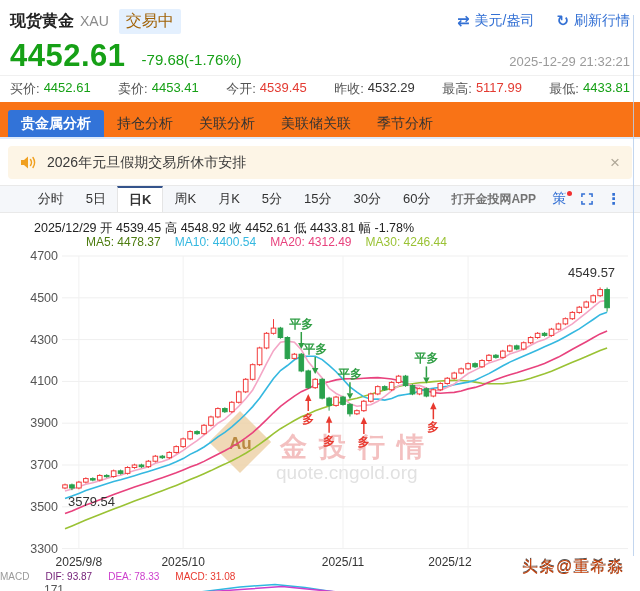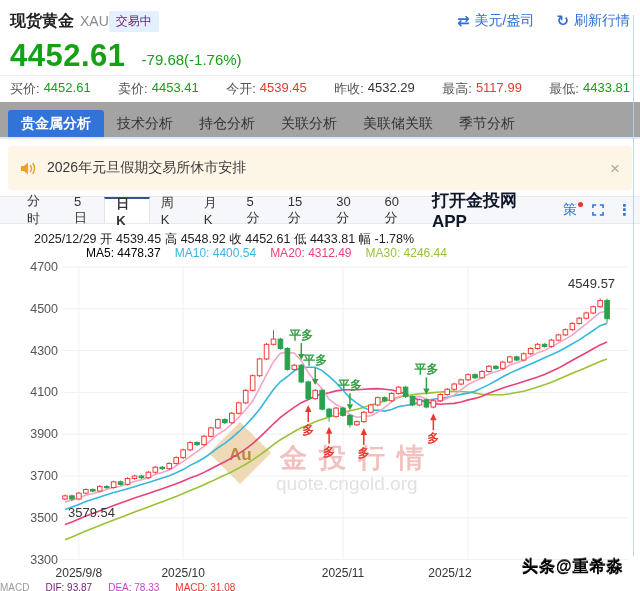--- a/index.html
+++ b/index.html
@@ -6,67 +6,67 @@
   html,body { margin:0; padding:0; }
   body {
     width:640px; height:591px; overflow:hidden; position:relative;
     background:#fff; font-family:"Liberation Sans","DejaVu Sans",sans-serif; color:#333;
   }
   
   .header { padding:10px 10px 0 10px; height:76px; border-bottom:1px solid #f0f0f0; position:relative; }
   .h-row1 { display:flex; align-items:center; height:22px; }
   .h-title { font-size:16px; font-weight:bold; color:#222; }
   .h-sym { font-size:14px; color:#8a8a8a; margin-left:6px; }
-  .h-badge { font-size:12px; color:#701a75; background:#e4f0fe; padding:2px 7px; border-radius:2px; }
+  .h-badge { margin-left:10px; font-size:16px; color:#a16207; background:#e4f0fe; padding:2px 7px; border-radius:2px; }
   .h-right { margin-left:auto; display:flex; align-items:center; gap:22px; }
   .h-link { font-size:14px; color:#3370d4; display:flex; align-items:center; gap:5px; cursor:pointer; }
   .h-icon { font-size:15px; font-weight:bold; color:#3370d4; }
   .h-row2 { display:flex; align-items:flex-end; margin-top:8px; }
   .h-price { font-size:31px; font-weight:bold; color:#16a016; line-height:1; letter-spacing:0.5px; }
   .h-change { font-size:15px; color:#16a016; margin-left:16px; margin-bottom:3px; }
   .h-time { margin-left:auto; font-size:13px; color:#9a9a9a; margin-bottom:2px; }
   
   .quote-row { display:flex; align-items:center; padding:0 10px; height:26px; font-size:13px; }
   .qf { display:flex; margin-right:auto; }
   .qf:last-child { margin-right:0; }
   .ql { color:#555; margin-right:4px; }
   .green { color:#16a016; } .red { color:#e33b32; } .dark { color:#333; }
   
-  .nav { display:flex; align-items:stretch; padding:8px 8px 0 8px; height:37px; background:#a3a3a3; border-bottom:2px solid #ddeafb; }
+  .nav { display:flex; align-items:stretch; padding:8px 8px 0 8px; height:37px; background:#f97316; border-bottom:2px solid #ddeafb; }
   .nav-tab { font-size:14px; color:#333; padding:5px 13px; cursor:pointer; display:flex; align-items:center; }
   .nav-tab.active { background:#3273d8; color:#fff; border-radius:3px 3px 0 0; font-weight:bold; }
   
-  .banner { margin:7px 8px 6px 8px; height:44px; background:#fdf5e6; border-radius:4px; display:flex; align-items:center; padding:0 12px; }
+  .banner { margin:7px 8px 6px 8px; height:33px; background:#fdf5e6; border-radius:4px; display:flex; align-items:center; padding:0 12px; }
   .banner-text { font-size:14px; color:#3a3a3a; margin-left:10px; }
   .banner-close { margin-left:auto; color:#b0a898; font-size:17px; cursor:pointer; line-height:1; }
   
   .toolbar { height:28px; background:#f5f7fa; border-top:1px solid #e9e9e9; border-bottom:1px solid #e9e9e9; display:flex; align-items:stretch; padding-left:16px; font-size:13px; color:#333;justify-content:center; }
   .tb-item { display:flex; align-items:center; padding:0 11px; cursor:pointer; }
   .tb-item.active { background:#fff; border-top:2px solid #34538b; border-left:1px solid #e5e5e5; border-right:1px solid #e5e5e5; font-weight:bold; }
-  .tb-app { display:flex; align-items:center; color:#0f172a; font-weight:bold; font-size:17px; padding:0 10px; cursor:pointer; }
+  .tb-app { display:flex; align-items:center; color:#737373; font-weight:bold; font-size:12px; padding:0 10px; cursor:pointer; }
   .tb-strategy { display:flex; align-items:center; color:#3370d4; font-size:14px; padding:0 6px; position:relative; cursor:pointer; }
   .tb-strategy::after { content:""; position:absolute; top:5px; right:0; width:5px; height:5px; background:#f23030; border-radius:50%; }
   .tb-fs { display:flex; align-items:center; padding:0 8px; cursor:pointer; }
   .tb-dots { display:flex; align-items:center; color:#3370d4; font-size:15px; font-weight:bold; padding:0 8px 0 4px; cursor:pointer; }
   
   .ohlc-line { padding-left:34px; margin-top:7px; height:15px; font-size:12.5px; color:#222; }
   .ma-line { padding-left:86px; height:15px; font-size:12px; display:flex; gap:14px; }
   
   .chart-wrap { position:relative; height:305px; }
   .chart-wrap svg { display:block; }
   .xaxis { position:relative; height:14px; font-size:12px; color:#333; }
   .xaxis span { position:absolute; top:0; transform:translateX(-50%); white-space:nowrap; }
   .macd-row { height:14px; font-size:10px; display:flex; gap:16px; align-items:center; }
   .macd-name { color:#9a9a9a; }
   .macd-dif { color:#701a75; } .macd-dea { color:#cc3ecc; } .macd-val { color:#e8392f; }
   .sliver { position:relative; height:9px; overflow:hidden; font-size:12px; color:#555; }
   .sliver .tick { position:absolute; left:44px; top:0; }
   .sliver svg { position:absolute; left:0; top:0; }
   .edge-line { position:absolute; left:633px; top:15px; width:1px; height:541px; background:#b9cfec; opacity:.85; }
-  .toutiao { position:absolute; left:522px; top:557px; font-size:16px; font-weight:bold; color:#000000; text-shadow:0 1px 0 #fff, 0 -1px 0 #555; letter-spacing:1px; }
+  .toutiao { position:absolute; left:522px; top:557px; font-size:16px; font-weight:normal; color:#c2410c; text-shadow:0 1px 0 #fff, 0 -1px 0 #555; letter-spacing:1px; }
 </style>
 </head>
 <body>
 
 <div class="header">
   <div class="h-row1">
     <span class="h-title">现货黄金</span>
     <span class="h-sym">XAU</span>
     <span class="h-badge">交易中</span>
     <span class="h-right">
@@ -76,20 +76,21 @@
       </span>
       <span class="h-link">
         <span class="h-icon">↻</span>
         <span>刷新行情</span>
       </span>
     </span>
   </div>
   <div class="h-row2">
     <span class="h-price">4452.61</span>
     <span class="h-change">-79.68(-1.76%)</span>
+    <span class="h-time">2025-12-29 21:32:21</span>
   </div>
 </div>
 
 <div class="quote-row">
   <span class="qf">
       <span class="ql">买价:</span>
       <span class="green">4452.61</span>
     </span>
   <span class="qf">
       <span class="ql">卖价:</span>
@@ -108,21 +109,20 @@
       <span class="red">5117.99</span>
     </span>
   <span class="qf">
       <span class="ql">最低:</span>
       <span class="green">4433.81</span>
     </span>
 </div>
 
 <div class="nav">
   <span class="nav-tab active">贵金属分析</span>
-  <span class="nav-tab">技术分析</span>
   <span class="nav-tab">持仓分析</span>
   <span class="nav-tab">关联分析</span>
   <span class="nav-tab">美联储关联</span>
   <span class="nav-tab">季节分析</span>
 </div>
 
 <div class="banner">
   <svg width="17" height="15" viewBox="0 0 17 15">
     <polygon points="1,5 4,5 8,1.5 8,13.5 4,10 1,10" fill="#f0a020"></polygon>
     <path d="M10.5 4.5 q2 3 0 6 M13 2.5 q3.2 5 0 10" stroke="#f0a020" stroke-width="1.4" fill="none" stroke-linecap="round"></path>
@@ -146,21 +146,21 @@
   <span class="tb-fs">
     <svg width="14" height="14" viewBox="0 0 22 22">
       <path d="M3 8V3h5 M14 3h5v5 M19 14v5h-5 M8 19H3v-5" stroke="#3370d4" stroke-width="2.4" fill="none"></path>
     </svg>
   </span>
   <span class="tb-dots">⋮</span>
 </div>
 
 <div class="ohlc-line">2025/12/29  开 4539.45  高 4548.92  收 4452.61  低 4433.81  幅 -1.78%</div>
 <div class="ma-line">
-  <span style="color:#000000">MA5: 4478.37</span>
+  <span style="color:#4d7c0f">MA5: 4478.37</span>
   <span style="color:#35b8e0">MA10: 4400.54</span>
   <span style="color:#e8427d">MA20: 4312.49</span>
   <span style="color:#9ac234">MA30: 4246.44</span>
 </div>
 
 <div class="chart-wrap">
   <svg id="kchart" width="640" height="305" viewBox="0 0 640 305">
       <line x1="62" x2="628" y1="6" y2="6" stroke="#efefef" stroke-width="1"></line>
       <text x="58" y="10" text-anchor="end" fill="#555" font-size="12.5">4700</text>
       <line x1="62" x2="628" y1="47.8" y2="47.8" stroke="#efefef" stroke-width="1"></line>

